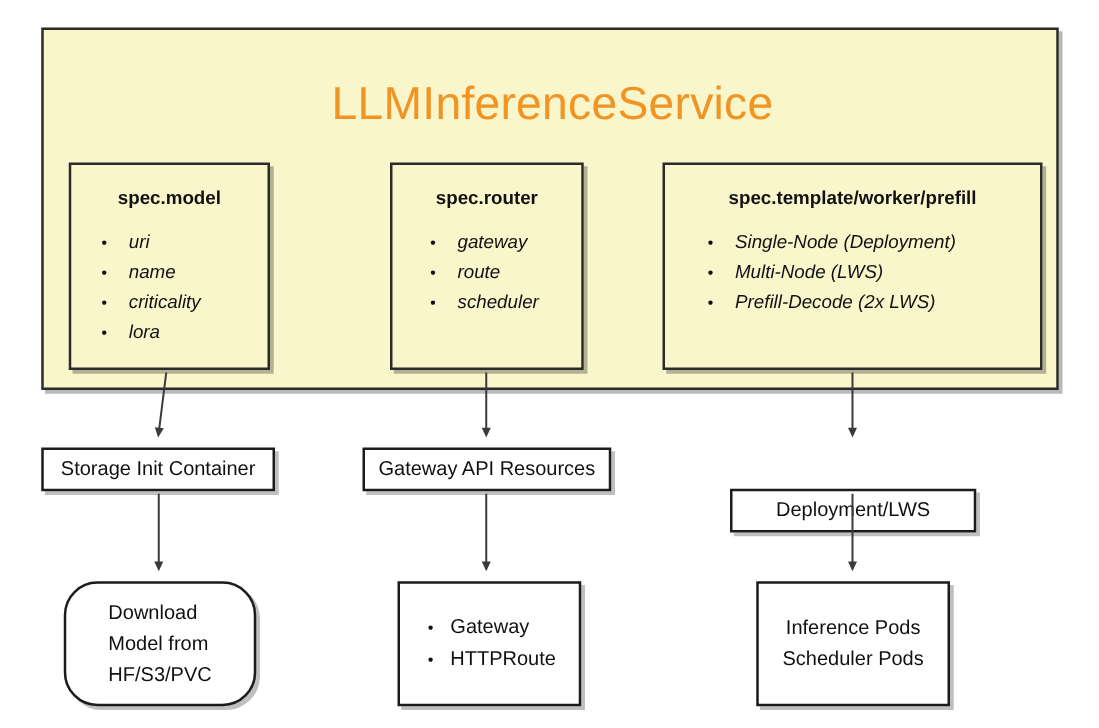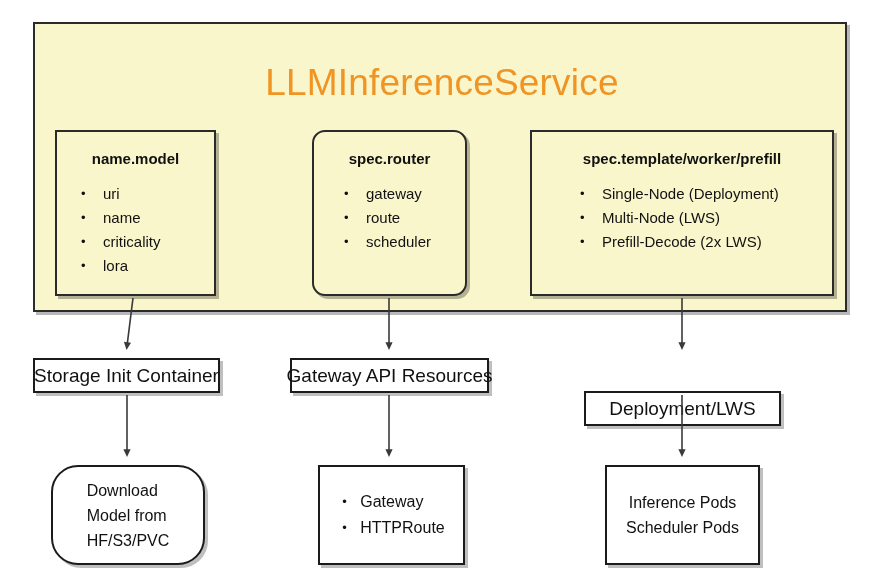--- a/index.html
+++ b/index.html
@@ -53,70 +53,71 @@
   .spec-box {
     position: absolute;
     background: #faf6cc;
     border: 2px solid #2b2b2b;
     box-sizing: border-box;
     box-shadow: 3px 3px 0 rgba(0,0,0,0.28);
     top: 130px;
     height: 166px;
   }
   .spec-box.model    { left: 55px;  width: 161px; }
-  .spec-box.router   { left: 312px; width: 155px; border-radius: 13px; }
+  .spec-box.router   { left: 312px; width: 155px; }
   .spec-box.template { left: 530px; width: 304px; }
 
   .spec-heading {
     font-size: 15px;
     font-weight: bold;
     color: #111111;
     text-align: center;
     margin-top: 18px;
     line-height: 18px;
     white-space: nowrap;
   }
 
   .spec-list {
     margin: 14px 0 0 0;
     padding: 0;
     list-style: none;
+    font-style: italic;
   }
   .spec-list li {
     position: relative;
     font-size: 15px;
     line-height: 24px;
     color: #111111;
     white-space: nowrap;
   }
   .spec-list li::before {
     content: "\2022";
     position: absolute;
     font-size: 13px;
   }
   .spec-box.model .spec-list    { padding-left: 46px; }
   .spec-box.model .spec-list li::before   { left: -22px; }
   .spec-box.router .spec-list   { padding-left: 52px; }
   .spec-box.router .spec-list li::before  { left: -22px; }
-  .spec-box.template .spec-list { padding-left: 70px; }
+  .spec-box.template .spec-list { padding-left: 56px; }
   .spec-box.template .spec-list li::before{ left: -22px; }
 
   
   .node-box {
     position: absolute;
     background: #ffffff;
     border: 2px solid #1b1b1b;
     box-sizing: border-box;
     box-shadow: 3px 3px 0 rgba(0,0,0,0.25);
     display: flex;
     align-items: center;
     justify-content: center;
   }
   .node-box .node-label {
-    font-size: 19px;
+    font-size: 16px;
     line-height: 22px;
     color: #111111;
     text-align: center;
     white-space: nowrap;
   }
   .node-box .node-multiline {
     font-size: 16px;
     line-height: 25px;
     color: #111111;
     text-align: left;
@@ -164,21 +165,21 @@
 </head>
 <body>
 
 <div id="diagram">
 
   <div class="service-container">
     <div class="service-title">LLMInferenceService</div>
   </div>
 
   <div class="spec-box model">
-    <div class="spec-heading">name.model</div>
+    <div class="spec-heading">spec.model</div>
     <ul class="spec-list">
       <li>uri</li>
       <li>name</li>
       <li>criticality</li>
       <li>lora</li>
     </ul>
   </div>
 
   <div class="spec-box router">
     <div class="spec-heading">spec.router</div>

